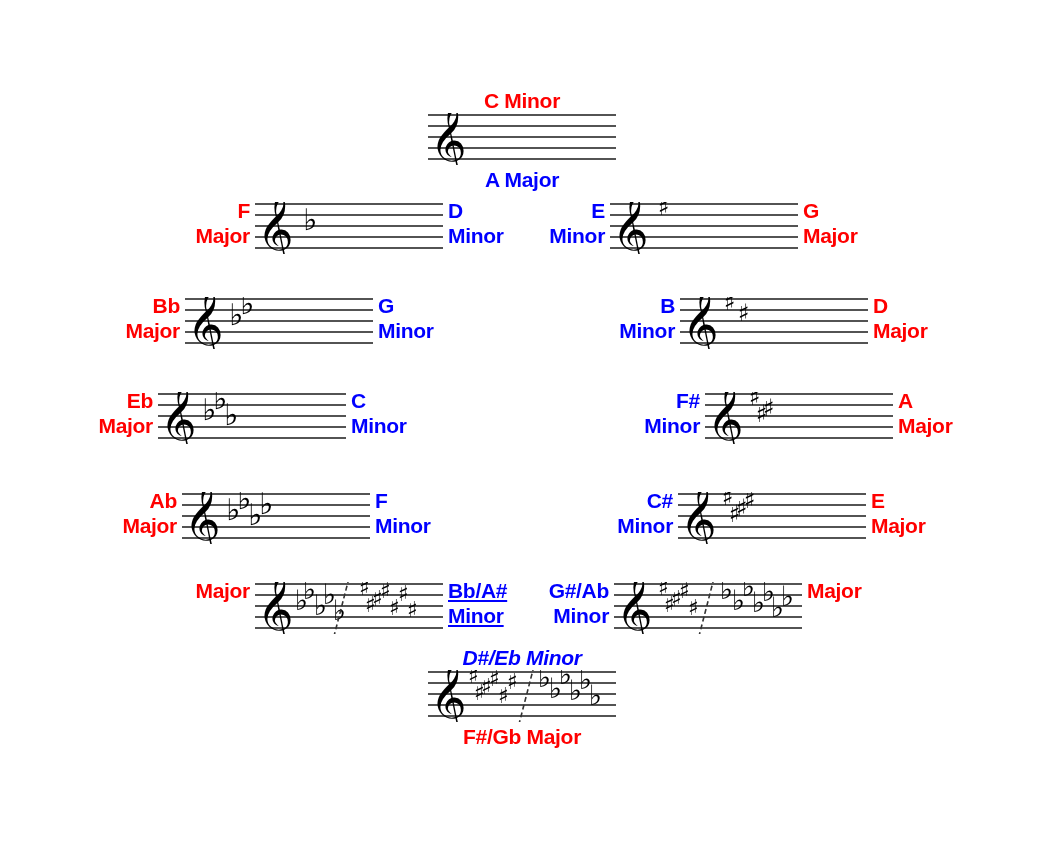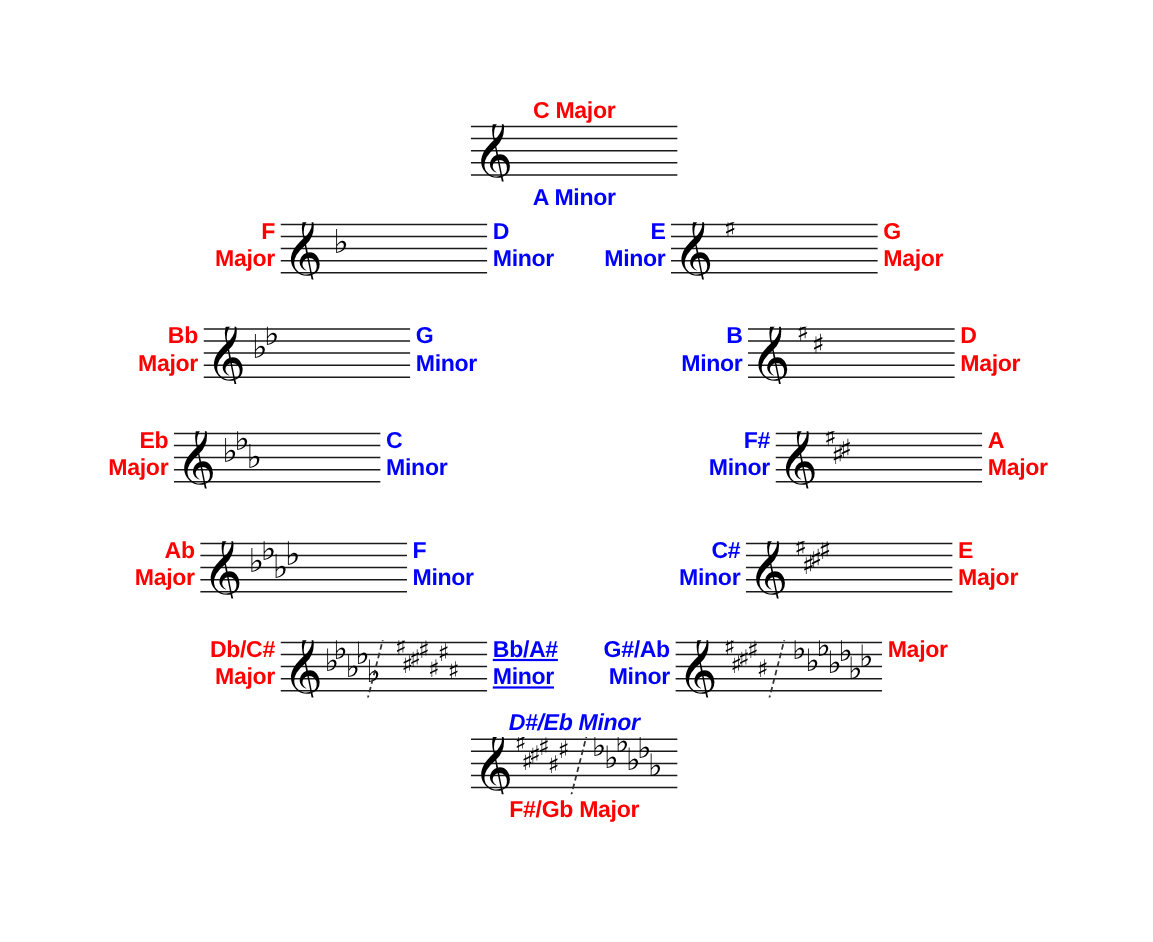--- a/index.html
+++ b/index.html
@@ -45,36 +45,36 @@
   }
   .staff svg { display: block; }
 </style>
 </head>
 <body>
 
 <div id="circle-of-fifths">
 
   <div class="key-entry" style="left:428px; top:88px;">
     <div class="label major align-center" style="left:0px; top:0px; width:188px;">
-      <span class="l1">C Major</span>
+      <span class="l1">C Minor</span>
     </div>
     <div class="staff" style="left:0px; top:25px;">
       <svg width="188" height="52" viewBox="0 0 188 52" xmlns="http://www.w3.org/2000/svg">
         <g stroke="#1a1a1a" stroke-width="1.4">
           <line x1="0" y1="2" x2="188" y2="2"></line>
           <line x1="0" y1="13" x2="188" y2="13"></line>
           <line x1="0" y1="24" x2="188" y2="24"></line>
           <line x1="0" y1="35" x2="188" y2="35"></line>
           <line x1="0" y1="46" x2="188" y2="46"></line>
         </g>
         <text x="2" y="48" font-family="'DejaVu Sans', sans-serif" font-size="62" fill="#000">𝄞</text>
       </svg>
     </div>
     <div class="label minor align-center" style="left:0px; top:79px; width:188px;">
-      <span class="l1">A Minor</span>
+      <span class="l1">A Major</span>
     </div>
   </div>
 
   <div class="key-entry" style="left:255px; top:198px;">
     <div class="label major align-right" style="left:-180px; top:0px; width:175px;">
       <span class="l1">F</span>
       <span class="l2">Major</span>
     </div>
     <div class="staff" style="left:0px; top:4px;">
       <svg width="188" height="52" viewBox="0 0 188 52" xmlns="http://www.w3.org/2000/svg">
@@ -270,21 +270,20 @@
       </svg>
     </div>
     <div class="label major align-left" style="left:193px; top:0px; width:140px;">
       <span class="l1">E</span>
       <span class="l2">Major</span>
     </div>
   </div>
 
   <div class="key-entry" style="left:255px; top:578px;">
     <div class="label major align-right" style="left:-175px; top:0px; width:170px;">
-      <span class="l1">Db/C#</span>
       <span class="l2">Major</span>
     </div>
     <div class="staff" style="left:0px; top:4px;">
       <svg width="188" height="52" viewBox="0 0 188 52" xmlns="http://www.w3.org/2000/svg">
         <g stroke="#1a1a1a" stroke-width="1.4">
           <line x1="0" y1="2" x2="188" y2="2"></line>
           <line x1="0" y1="13" x2="188" y2="13"></line>
           <line x1="0" y1="24" x2="188" y2="24"></line>
           <line x1="0" y1="35" x2="188" y2="35"></line>
           <line x1="0" y1="46" x2="188" y2="46"></line>

